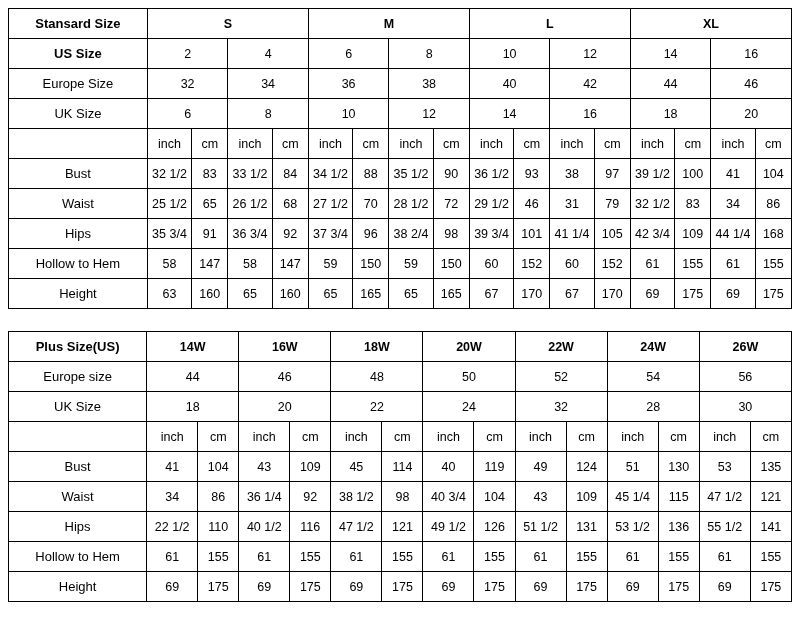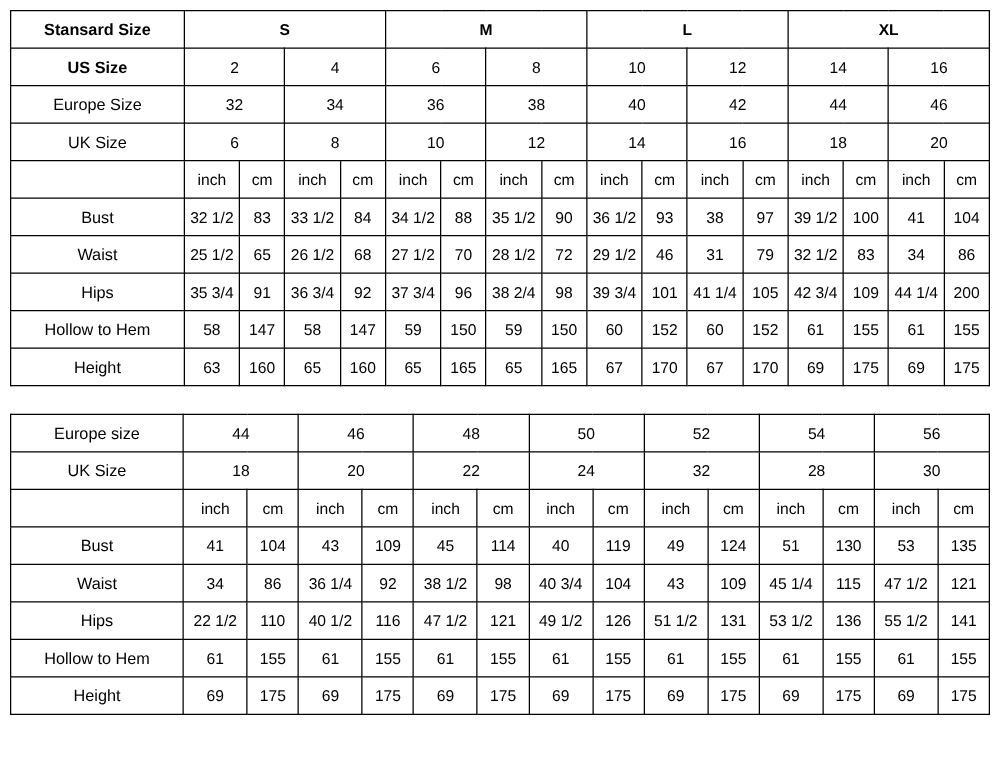--- a/index.html
+++ b/index.html
@@ -199,21 +199,21 @@
         <td>96</td>
         <td>38 2/4</td>
         <td>98</td>
         <td>39 3/4</td>
         <td>101</td>
         <td>41 1/4</td>
         <td>105</td>
         <td>42 3/4</td>
         <td>109</td>
         <td>44 1/4</td>
-        <td>200</td>
+        <td>168</td>
       </tr>
 
       <tr>
         <td class="label">Hollow to Hem</td>
         <td>58</td>
         <td>147</td>
         <td>58</td>
         <td>147</td>
         <td>59</td>
         <td>150</td>
@@ -265,20 +265,30 @@
       <col class="c-inch">
         <col class="c-cm">
       <col class="c-inch">
         <col class="c-cm">
       <col class="c-inch">
         <col class="c-cm">
       <col class="c-inch">
         <col class="c-cm">
     </colgroup>
     <tbody>
+      <tr>
+        <td class="bold label">Plus Size(US)</td>
+        <td class="bold" colspan="2">14W</td>
+        <td class="bold" colspan="2">16W</td>
+        <td class="bold" colspan="2">18W</td>
+        <td class="bold" colspan="2">20W</td>
+        <td class="bold" colspan="2">22W</td>
+        <td class="bold" colspan="2">24W</td>
+        <td class="bold" colspan="2">26W</td>
+      </tr>
 
       <tr>
         <td class="label">Europe size</td>
         <td colspan="2">44</td>
         <td colspan="2">46</td>
         <td colspan="2">48</td>
         <td colspan="2">50</td>
         <td colspan="2">52</td>
         <td colspan="2">54</td>
         <td colspan="2">56</td>

